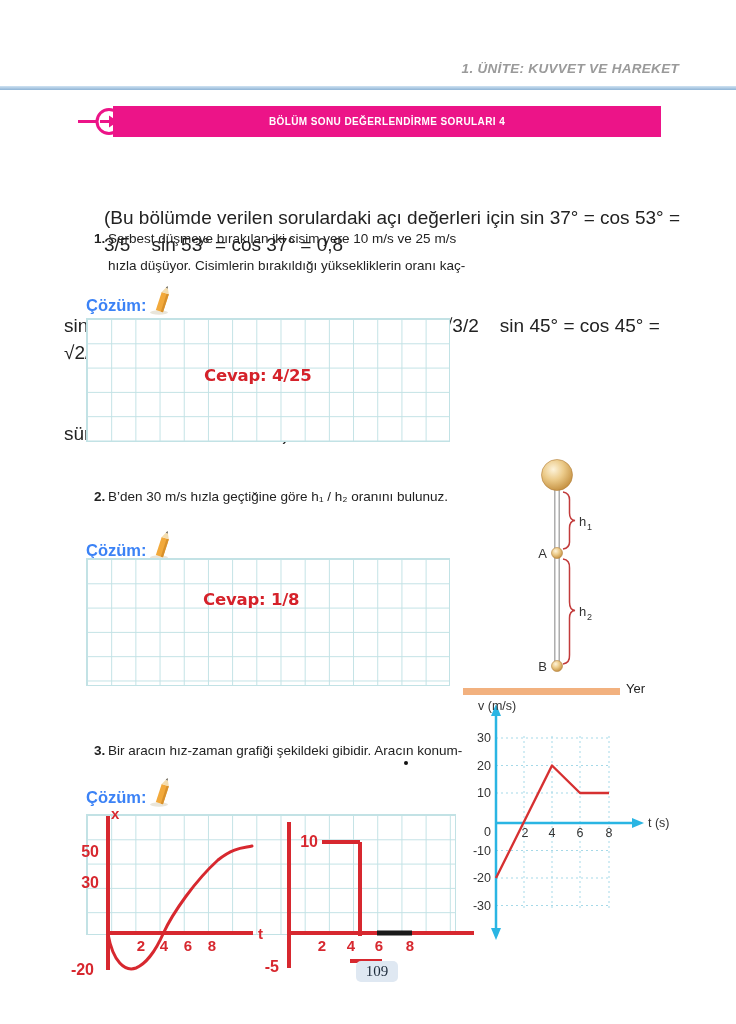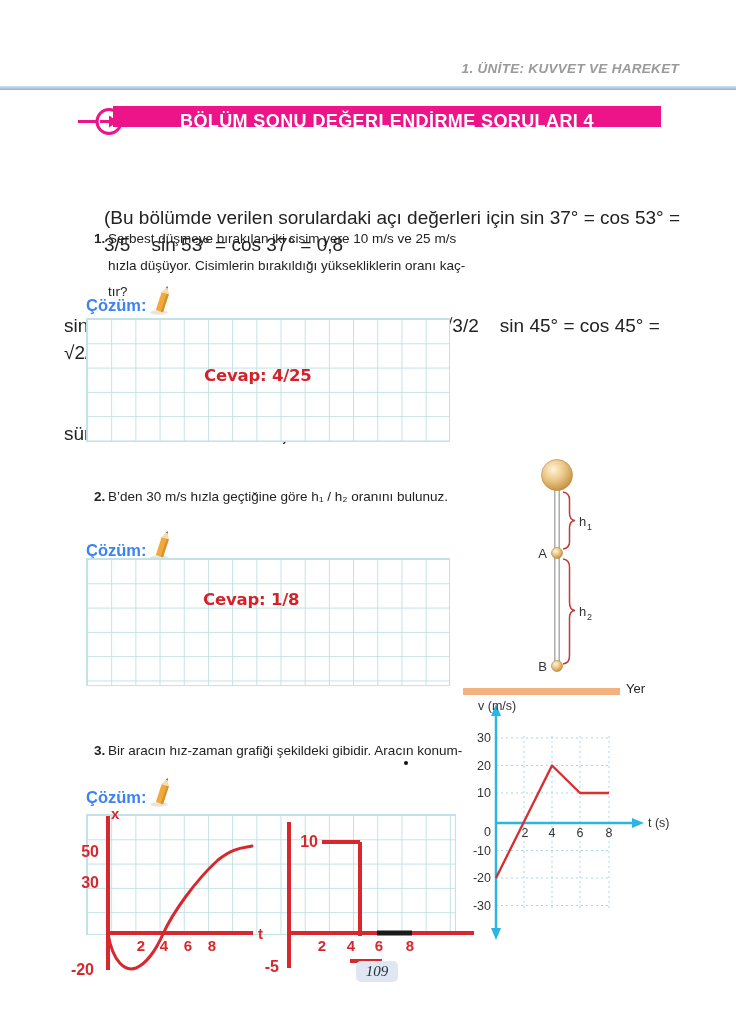--- a/index.html
+++ b/index.html
@@ -9,22 +9,22 @@
   }
   .abs{position:absolute;}
   
   .unit-header{
     position:absolute;top:61px;right:57px;font-size:13.5px;font-weight:bold;
     font-style:italic;color:#9a9a9a;letter-spacing:.3px;
   }
   .blue-rule{position:absolute;top:86px;left:0;width:736px;height:4px;
     background:linear-gradient(#cfe2f2,#8fb4d6);}
   .banner{
-    position:absolute;left:113px;top:106px;width:548px;height:21px;
-    background:#ec1488;color:#ffffff;font-weight:bold;font-size:18px;
+    position:absolute;left:113px;top:106px;width:548px;height:31px;
+    background:#ec1488;color:#ffffff;font-weight:bold;font-size:10px;
     text-align:center;line-height:31px;letter-spacing:.4px;
   }
   .intro{
     position:absolute;left:64px;top:150px;width:616px;font-size:19px;
     line-height:27px;color:#222;white-space:pre-wrap;
   }
   .intro .first{padding-left:40px;}
   .question{position:absolute;width:405px;font-size:13.5px;line-height:26.5px;color:#222;}
   .qno{position:absolute;left:0;top:0;font-weight:bold;}
   .qtext{margin-left:14px;}
@@ -38,21 +38,21 @@
                      linear-gradient(to bottom,#c2e2e5 1px,transparent 1px);
     background-size:24.2px 24.3px;border:1px solid #c2e2e5;
   }
   .answer{
     position:absolute;color:#d5222a;font-weight:bold;font-size:16.5px;
     font-family:"DejaVu Sans", sans-serif;letter-spacing:-0.2px;
   }
   .page-number{
     position:absolute;left:356px;top:961px;width:42px;height:21px;
     background:#dfe8f2;border-radius:5px;text-align:center;line-height:21px;
-    font-family:"Liberation Serif", serif;font-size:15px;color:#1c2a3a;font-style:italic;
+    font-family:"Liberation Serif", serif;font-size:15px;color:#1c2a3a;
   }
   .stray-dot{position:absolute;left:404px;top:761px;width:4px;height:4px;
     border-radius:50%;background:#111;}
   svg{position:absolute;overflow:visible;}
   svg text{font-family:"Liberation Sans", sans-serif;}
 </style>
 </head>
 <body>
 
 <div class="unit-header">1. ÜNİTE: KUVVET VE HAREKET</div>
@@ -70,21 +70,20 @@
   <span class="first" style="display:block;">(Bu bölümde verilen sorulardaki açı değerleri için sin 37° = cos 53° = 3/5    sin 53° = cos 37° = 0,8</span>
   <span style="display:block;">sin 30° = cos 60° = 1/2    sin 60° = cos 30° = √3/2    sin 45° = cos 45° = √2/2   g ≅ 10 m/s² ve hava</span>
   <span style="display:block;">sürtünmesini ihmal ediniz.)</span>
 </div>
 
 <div class="question" style="left:94px;top:226px;">
   <span class="qno">1.</span>
   <div class="qtext">
     <div>Serbest düşmeye bırakılan iki cisim yere 10 m/s ve 25 m/s</div>
     <div>hızla düşüyor. Cisimlerin bırakıldığı yüksekliklerin oranı kaç-</div>
-    <div>tır?</div>
   </div>
 </div>
 
 <div class="solution-label" style="top:296px;">Çözüm:</div>
 <svg class="pencil" style="left:146px;top:282px;" viewBox="0 0 28 34">
   <ellipse cx="13" cy="30.5" rx="9" ry="2.2" fill="#e9e5da"></ellipse>
   <g transform="rotate(18 13 28)">
     <rect x="10" y="10" width="7.5" height="19" fill="#f2a93b"></rect>
     <rect x="15.2" y="10" width="2.3" height="19" fill="#d8912c"></rect>
     <polygon points="10,10 17.5,10 13.7,2.5" fill="#f3ddb0"></polygon>

